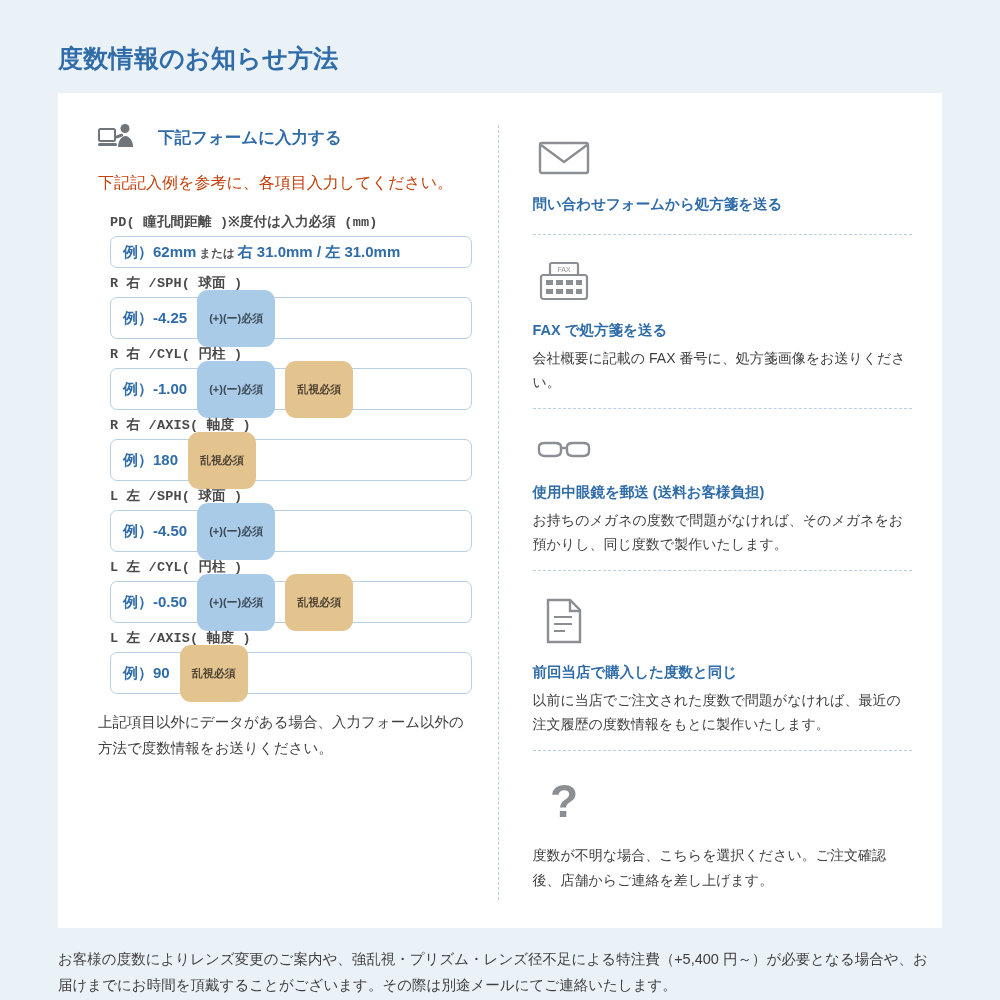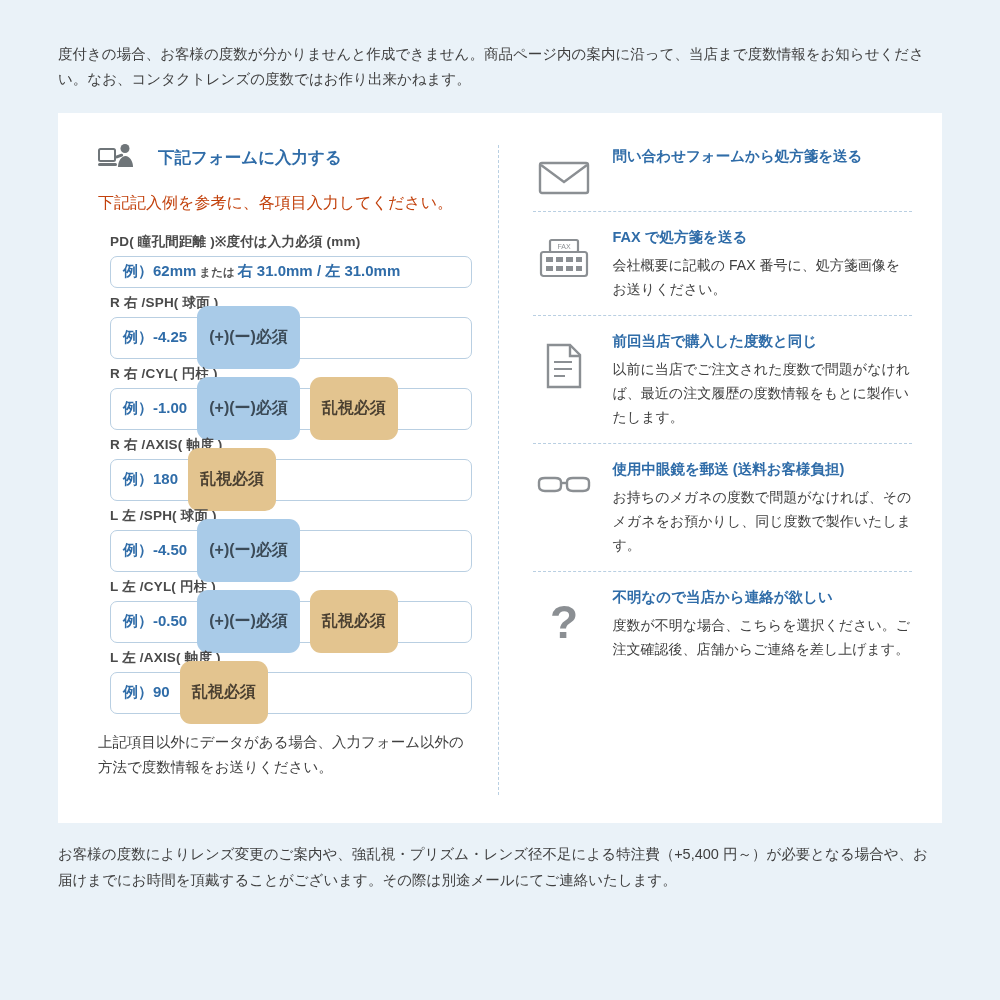--- a/index.html
+++ b/index.html
@@ -71,20 +71,21 @@
     margin: 0 0 16px 6px;
     color: #c2410c;
   }
   .field { margin: 0 0 6px 18px; }
   .field-label {
     font-size: 13.5px;
     font-weight: bold;
     color: #4a4a4a;
     margin-bottom: 5px;
     letter-spacing: 0.2px;
+    font-family: Liberation Mono, monospace;
   }
   .field-box {
     border: 1.5px solid #b9cfe2;
     border-radius: 7px;
     height: 42px;
     display: flex;
     align-items: center;
     padding: 0 12px;
     gap: 10px;
     background: #fff;
@@ -96,40 +97,41 @@
     font-weight: bold;
     white-space: nowrap;
   }
   .ex .small {
     font-size: 11.5px;
     font-weight: bold;
     color: #555;
     padding: 0 3px;
   }
   .tag {
-    font-size: 16px;
+    font-size: 11px;
     font-weight: bold;
     border-radius: 11px;
     padding: 21px 12px;
     white-space: nowrap;
   }
   .tag.blue { background: #a9cbe8; color: #3b4a57; }
   .tag.tan  { background: #e3c48f; color: #4b4031; }
   .left-note {
     font-size: 14.5px;
     line-height: 1.75;
     margin: 16px 0 0 6px;
     color: #3f3f3f;
   }
 
   
   .ritem {
     display: flex;
     gap: 18px;
     padding: 8px 0 14px 0;
+    flex-direction: column;
   }
   .ritem + .ritem { border-top: 1px dashed #b9cfe2; padding-top: 16px; }
   .ricon {
     width: 62px;
     min-width: 62px;
     display: flex;
     align-items: flex-start;
     justify-content: center;
     padding-top: 10px;
     color: #8b8f93;
@@ -152,21 +154,21 @@
     margin-top: 18px;
     max-width: 890px;
   }
   svg { display: block; }
 </style>
 </head>
 <body>
 
 <div class="page">
 
-  <p class="lead">度付きの場合、お客様の度数が分かりませんと作成できません。商品ページ内の案内に沿って、当店まで度数情報をお知らせください。なお、コンタクトレンズの度数ではお作り出来かねます。</p>
+  <h1 class="title">度数情報のお知らせ方法</h1>
 
   <div class="card">
 
     <div class="col-left">
 
       <div class="lh-head">
         <span>
           <svg width="40" height="30" viewBox="0 0 40 30">
             <rect x="1" y="6" width="16" height="12" rx="1.5" fill="none" stroke="#6f7579" stroke-width="2"></rect>
             <rect x="0" y="20" width="19" height="3" rx="1.5" fill="#6f7579"></rect>
@@ -273,54 +275,53 @@
           </svg>
         </div>
         <div>
           <div class="rtitle">FAX で処方箋を送る</div>
           <div class="rtext">会社概要に記載の FAX 番号に、処方箋画像をお送りください。</div>
         </div>
       </div>
 
       <div class="ritem">
         <div class="ricon">
+          <svg width="56" height="30" viewBox="0 0 56 30">
+            <path d="M3 12c0-3 2-4 6-4h10c4 0 6 1 6 4v4c0 3-2 5-6 5H9c-4 0-6-2-6-5z" fill="none" stroke="#8b8f93" stroke-width="2.4"></path>
+            <path d="M31 12c0-3 2-4 6-4h10c4 0 6 1 6 4v4c0 3-2 5-6 5h-10c-4 0-6-2-6-5z" fill="none" stroke="#8b8f93" stroke-width="2.4"></path>
+            <path d="M25 13h6" fill="none" stroke="#8b8f93" stroke-width="2.4"></path>
+          </svg>
+        </div>
+        <div>
+          <div class="rtitle">使用中眼鏡を郵送 (送料お客様負担)</div>
+          <div class="rtext">お持ちのメガネの度数で問題がなければ、そのメガネをお預かりし、同じ度数で製作いたします。</div>
+        </div>
+      </div>
+
+      <div class="ritem">
+        <div class="ricon">
           <svg width="40" height="48" viewBox="0 0 40 48">
             <path d="M4 3h22l10 10v32H4z" fill="none" stroke="#8b8f93" stroke-width="2.4"></path>
             <path d="M26 3v11h10" fill="none" stroke="#8b8f93" stroke-width="2.4"></path>
             <path d="M10 20h18M10 27h18M10 34h11" fill="none" stroke="#8b8f93" stroke-width="2.2"></path>
           </svg>
         </div>
         <div>
           <div class="rtitle">前回当店で購入した度数と同じ</div>
           <div class="rtext">以前に当店でご注文された度数で問題がなければ、最近の注文履歴の度数情報をもとに製作いたします。</div>
         </div>
       </div>
 
       <div class="ritem">
         <div class="ricon">
-          <svg width="56" height="30" viewBox="0 0 56 30">
-            <path d="M3 12c0-3 2-4 6-4h10c4 0 6 1 6 4v4c0 3-2 5-6 5H9c-4 0-6-2-6-5z" fill="none" stroke="#8b8f93" stroke-width="2.4"></path>
-            <path d="M31 12c0-3 2-4 6-4h10c4 0 6 1 6 4v4c0 3-2 5-6 5h-10c-4 0-6-2-6-5z" fill="none" stroke="#8b8f93" stroke-width="2.4"></path>
-            <path d="M25 13h6" fill="none" stroke="#8b8f93" stroke-width="2.4"></path>
-          </svg>
-        </div>
-        <div>
-          <div class="rtitle">使用中眼鏡を郵送 (送料お客様負担)</div>
-          <div class="rtext">お持ちのメガネの度数で問題がなければ、そのメガネをお預かりし、同じ度数で製作いたします。</div>
-        </div>
-      </div>
-
-      <div class="ritem">
-        <div class="ricon">
           <svg width="40" height="48" viewBox="0 0 40 48">
             <text x="20" y="40" font-size="46" font-weight="bold" text-anchor="middle" fill="#8b8f93" font-family="Liberation Sans, sans-serif">?</text>
           </svg>
         </div>
         <div>
-          <div class="rtitle">不明なので当店から連絡が欲しい</div>
           <div class="rtext">度数が不明な場合、こちらを選択ください。ご注文確認後、店舗からご連絡を差し上げます。</div>
         </div>
       </div>
 
     </div>
   </div>
 
   <div class="footer-note">お客様の度数によりレンズ変更のご案内や、強乱視・プリズム・レンズ径不足による特注費（+5,400 円～）が必要となる場合や、お届けまでにお時間を頂戴することがございます。その際は別途メールにてご連絡いたします。</div>
 </div>
 

